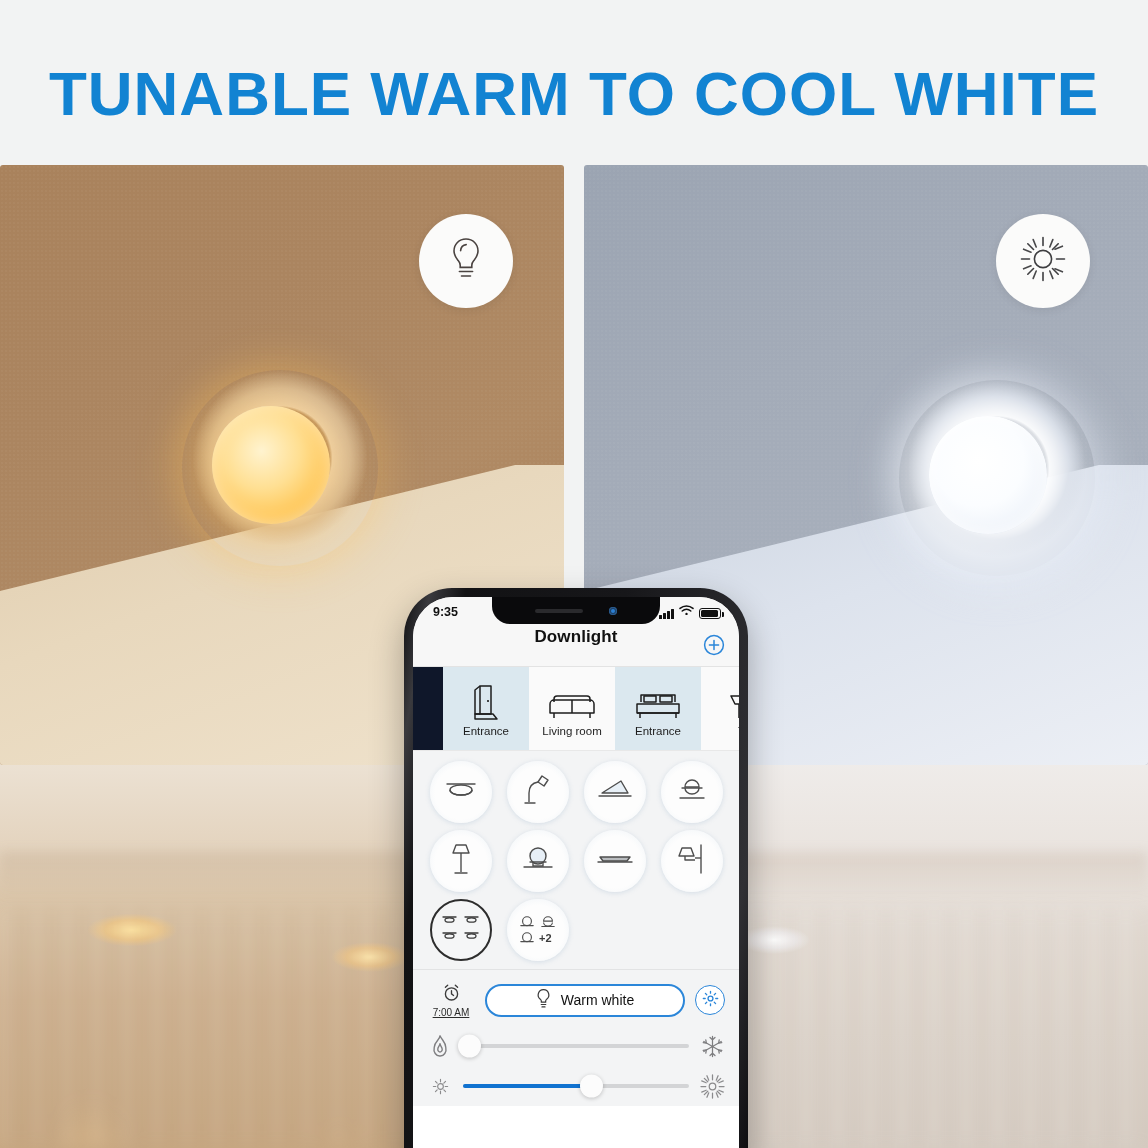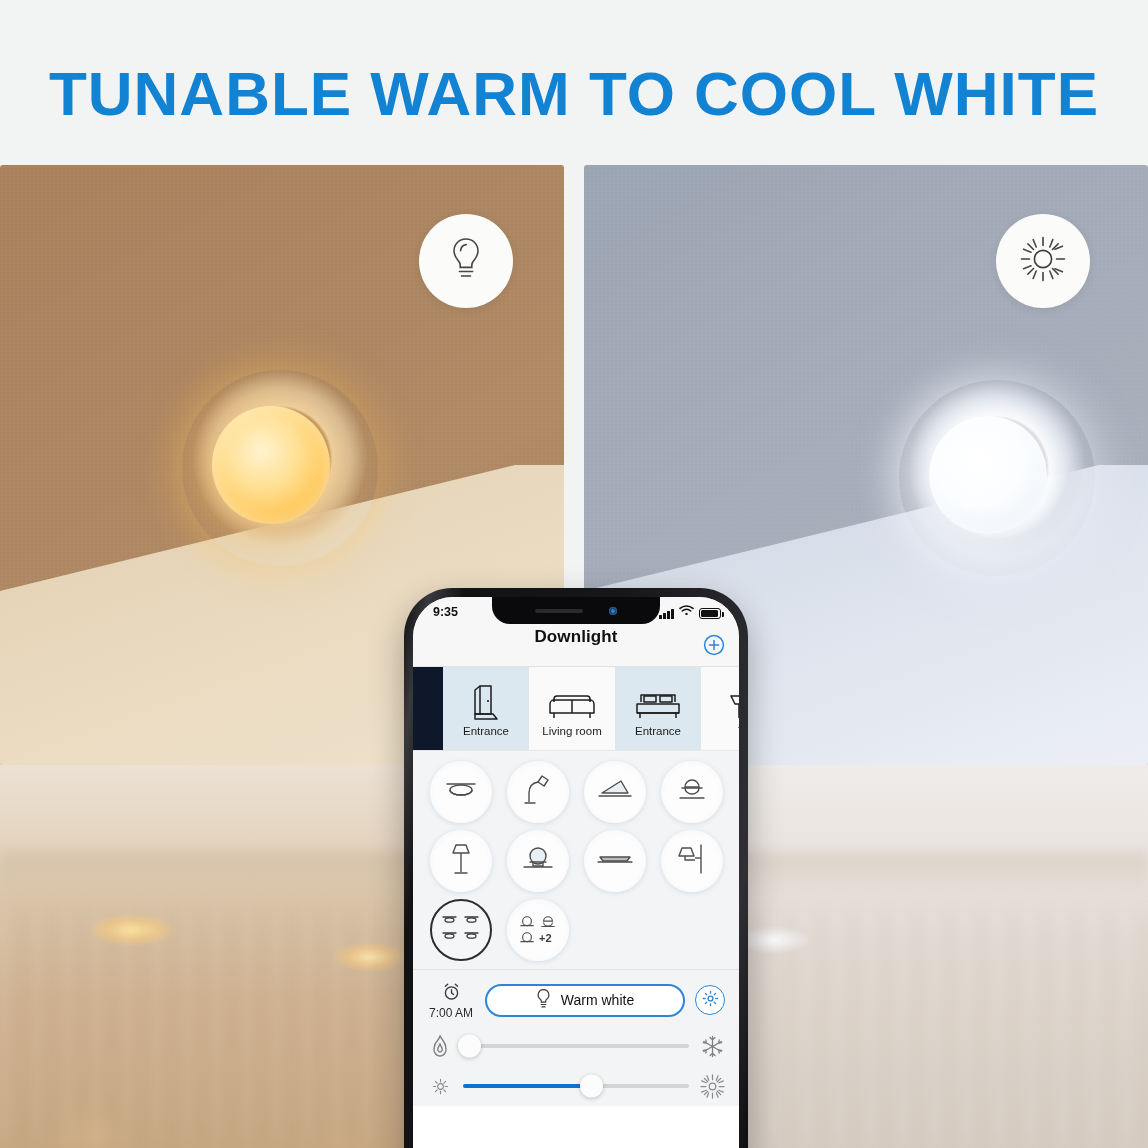--- a/index.html
+++ b/index.html
@@ -173,21 +173,21 @@
   .dev.selected {
     background:#f5f6f7; border:2px solid #2d2d2d; box-shadow:none;
   }
   .dev.group { gap:2px; }
   .grouped { display:grid; grid-template-columns:1fr 1fr; gap:1px 3px; align-items:center; }
   .grouped .plus2 { font-size:11px; font-weight:700; color:#3b3b3b; }
 
   .controls { background:#f3f4f5; padding: 4px 14px 0 14px; border-top:1px solid #e2e3e4; }
   .ctl-row1 { display:flex; align-items:center; gap:10px; height:52px; }
   .alarm { display:flex; flex-direction:column; align-items:center; gap:1px; width:48px; }
-  .alarm .atime { font-size:12px; color:#2b2b2b; }
+  .alarm .atime { font-size:10px; color:#2b2b2b;text-decoration:underline; }
   .scene-pill {
     flex:1; height:33px; border:2px solid #2b86d9; border-radius:17px; background:#fff;
     display:flex; align-items:center; justify-content:center; gap:10px;
     font-size:14px; color:#111; cursor:pointer;
   }
   .gear {
     width:30px; height:30px; border-radius:50%; border:1.6px solid #2b86d9;
     display:flex; align-items:center; justify-content:center; background:#fff; cursor:pointer;
   }
   .slider-row { display:flex; align-items:center; gap:10px; height:40px; }

